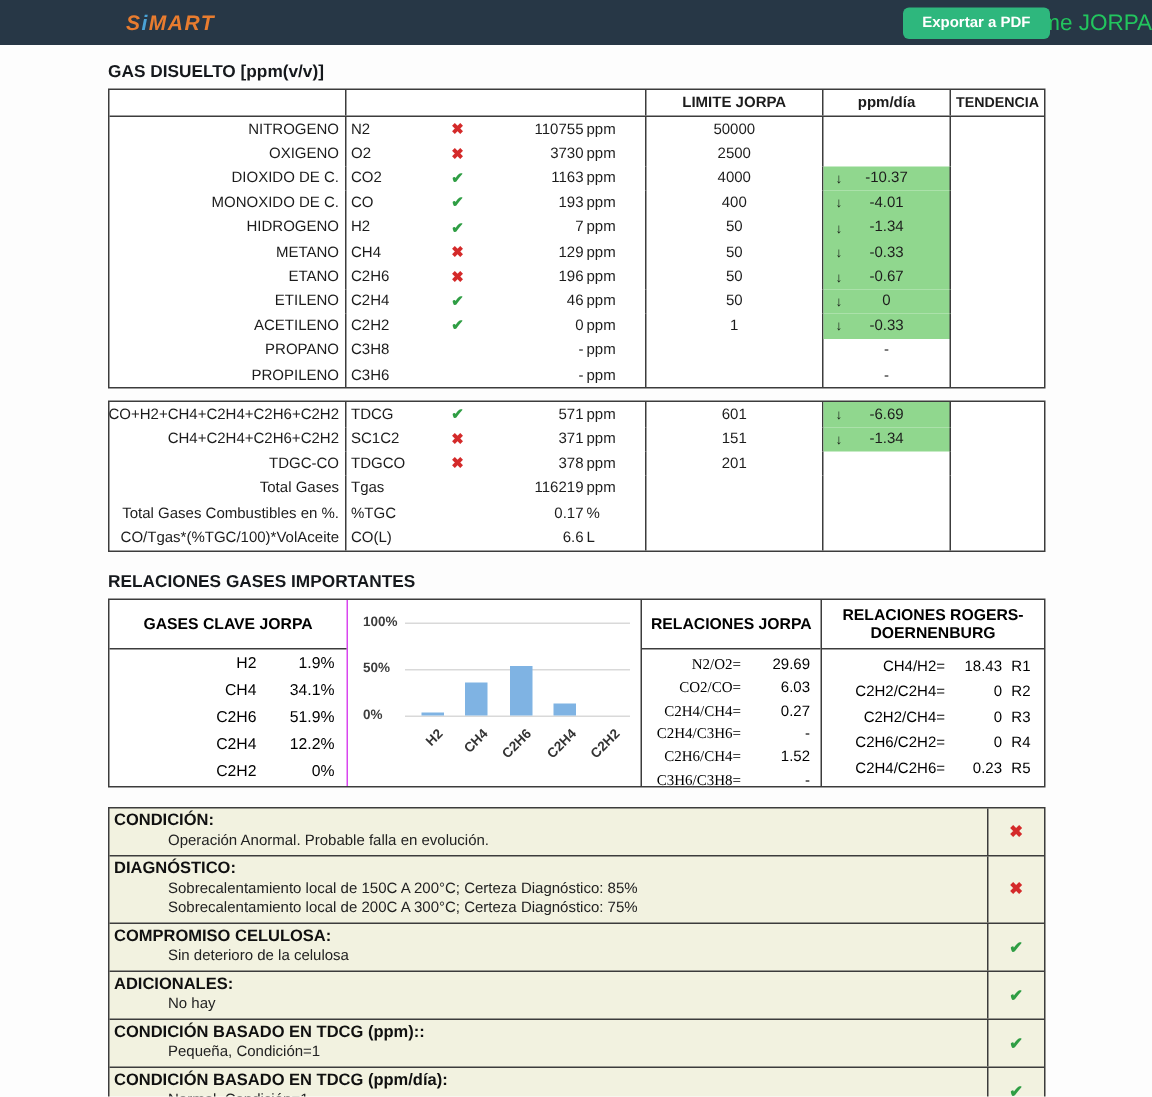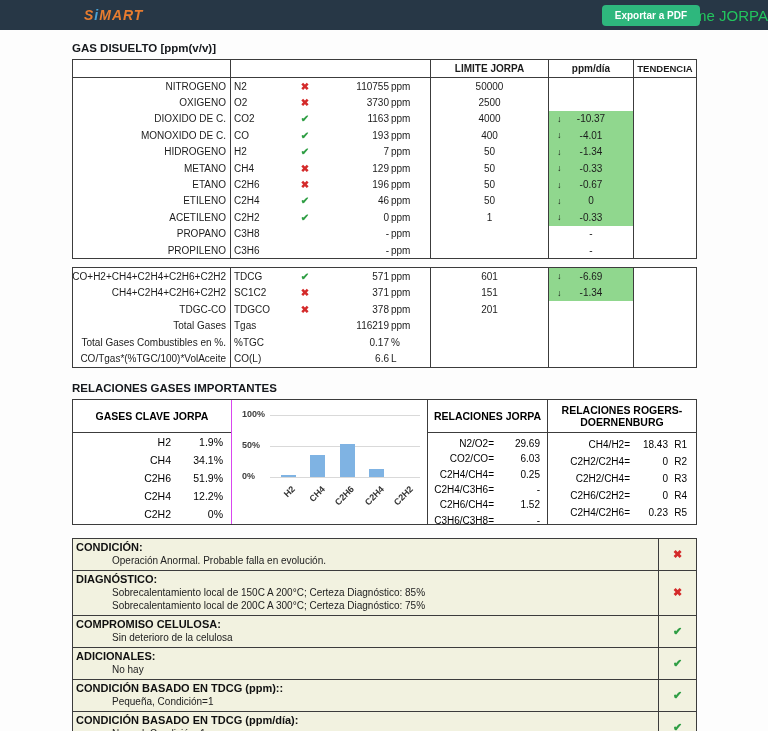--- a/index.html
+++ b/index.html
@@ -51,21 +51,21 @@
 
   .chart-cell { width:196px; border-right:1px solid #3c3c3c; position:relative; }
   .grid-line { position:absolute; left:38px; width:150px; height:1px; background:#d9d9d9; }
   .ytick { position:absolute; left:0; width:32px; text-align:left; padding-left:10px; font-size:9px; font-weight:bold; color:#3d3d3d; }
   .bar { position:absolute; width:15px; background:#7fb3e3; }
   .xlabel { position:absolute; width:34px; text-align:right; font-size:9px; font-weight:bold; color:#333;
             transform:rotate(-45deg); transform-origin:100% 0%; }
 
   .rj { width:120px; border-right:1px solid #3c3c3c; }
   .rj-row { display:flex; height:15.4px; align-items:center; font-size:10px; }
-  .rj-row .rlab { width:66px; text-align:right; }
+  .rj-row .rlab { width:66px; text-align:right;font-family:Liberation Serif, serif; }
   .rj-row .rval { flex:1; text-align:right; padding-right:7px; }
 
   .rr { flex:1; }
   .rr-row { display:flex; height:16px; align-items:center; font-size:10px; margin-top:1px; }
   .rr-row .rlab { width:82px; text-align:right; }
   .rr-row .rval { width:38px; text-align:right; }
   .rr-row .rnum { width:24px; text-align:right; padding-right:5px; }
 
   
   .cond-table { width:625px; border:1px solid #3c3c3c; margin-top:13px; background:#f2f2e0; }
@@ -397,21 +397,21 @@
           <div class="rj-row">
             <span class="rlab">N2/O2=</span>
             <span class="rval">29.69</span>
           </div>
           <div class="rj-row">
             <span class="rlab">CO2/CO=</span>
             <span class="rval">6.03</span>
           </div>
           <div class="rj-row">
             <span class="rlab">C2H4/CH4=</span>
-            <span class="rval">0.25</span>
+            <span class="rval">0.27</span>
           </div>
           <div class="rj-row">
             <span class="rlab">C2H4/C3H6=</span>
             <span class="rval">-</span>
           </div>
           <div class="rj-row">
             <span class="rlab">C2H6/CH4=</span>
             <span class="rval">1.52</span>
           </div>
           <div class="rj-row">

